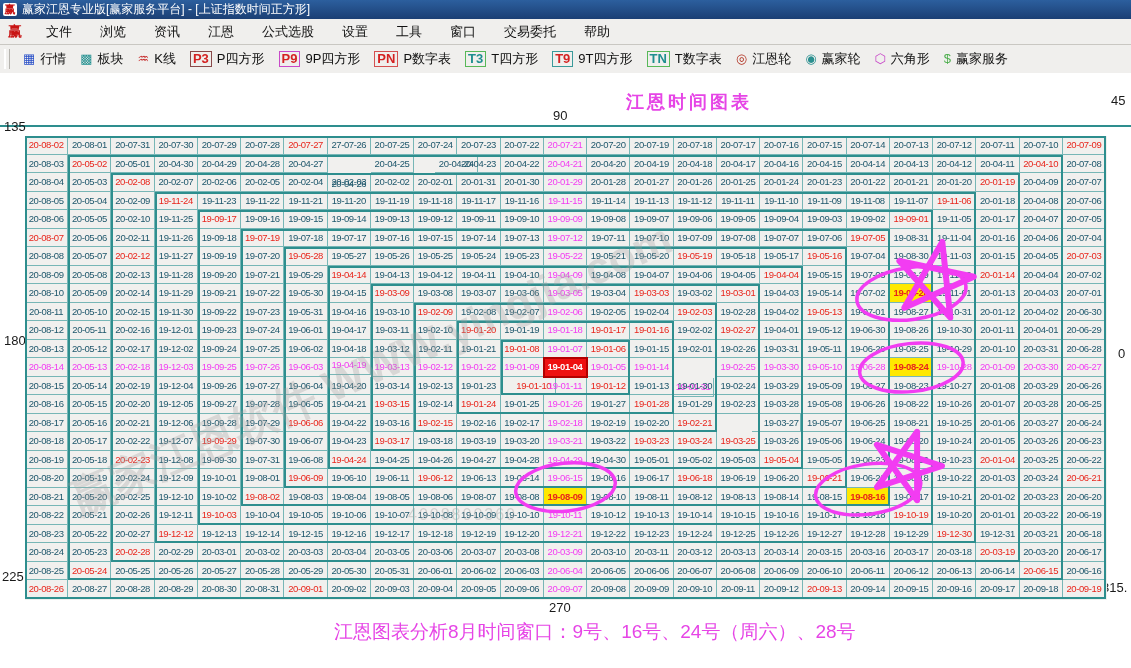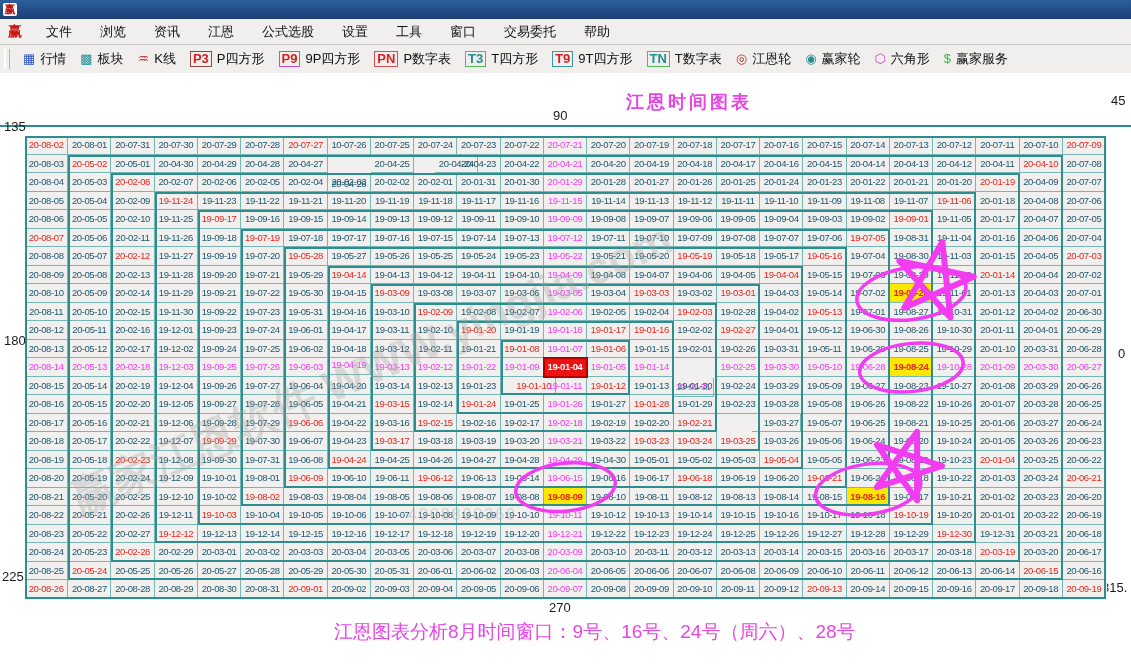--- a/index.html
+++ b/index.html
@@ -45,20 +45,21 @@
   #caption{position:absolute;left:334px;top:619px;font-size:19px;color:#e645e6}
   .wm{position:absolute;color:rgba(160,160,160,0.30);pointer-events:none;white-space:nowrap}
   #wm1{left:85px;top:470px;font-size:44px;font-weight:bold;transform:rotate(-24deg);transform-origin:left bottom}
   #wm2{left:408px;top:506px;font-size:16px;letter-spacing:2px;color:rgba(158,158,158,0.38)}
 </style>
 </head>
 <body>
 
 <div id="titlebar">
   <span class="logo">赢</span>
+  <span>赢家江恩专业版[赢家服务平台] - [上证指数时间正方形]</span>
 </div>
 
 <div id="menubar">
   <span class="logo">赢</span>
 <span class="mitem">文件</span>
     <span class="mitem">浏览</span>
     <span class="mitem">资讯</span>
     <span class="mitem">江恩</span>
     <span class="mitem">公式选股</span>
     <span class="mitem">设置</span>
@@ -147,21 +148,21 @@
 <span class="anglbl" style="left:1102px;top:580px">315.</span>
 
 <div id="grid">
     <div class="cell diag" style="left: 0px; top: 0px; width: 43.24px; height: 18.52px;">20-08-02</div>
     <div class="cell" style="left: 43.24px; top: 0px; width: 43.24px; height: 18.52px;">20-08-01</div>
     <div class="cell" style="left: 86.48px; top: 0px; width: 43.24px; height: 18.52px;">20-07-31</div>
     <div class="cell" style="left: 129.72px; top: 0px; width: 43.24px; height: 18.52px;">20-07-30</div>
     <div class="cell" style="left: 172.96px; top: 0px; width: 43.24px; height: 18.52px;">20-07-29</div>
     <div class="cell" style="left: 216.2px; top: 0px; width: 43.24px; height: 18.52px;">20-07-28</div>
     <div class="cell marked" style="left: 259.44px; top: 0px; width: 43.24px; height: 18.52px;">20-07-27</div>
-    <div class="cell" style="left: 302.68px; top: 0px; width: 43.24px; height: 18.52px;">10-07-26</div>
+    <div class="cell" style="left: 302.68px; top: 0px; width: 43.24px; height: 18.52px;">27-07-26</div>
     <div class="cell" style="left: 345.92px; top: 0px; width: 43.24px; height: 18.52px;">20-07-25</div>
     <div class="cell" style="left: 389.16px; top: 0px; width: 43.24px; height: 18.52px;">20-07-24</div>
     <div class="cell" style="left: 432.4px; top: 0px; width: 43.24px; height: 18.52px;">20-07-23</div>
     <div class="cell" style="left: 475.64px; top: 0px; width: 43.24px; height: 18.52px;">20-07-22</div>
     <div class="cell axis" style="left: 518.88px; top: 0px; width: 43.24px; height: 18.52px;">20-07-21</div>
     <div class="cell" style="left: 562.12px; top: 0px; width: 43.24px; height: 18.52px;">20-07-20</div>
     <div class="cell" style="left: 605.36px; top: 0px; width: 43.24px; height: 18.52px;">20-07-19</div>
     <div class="cell" style="left: 648.6px; top: 0px; width: 43.24px; height: 18.52px;">20-07-18</div>
     <div class="cell" style="left: 691.84px; top: 0px; width: 43.24px; height: 18.52px;">20-07-17</div>
     <div class="cell" style="left: 735.08px; top: 0px; width: 43.24px; height: 18.52px;">20-07-16</div>

